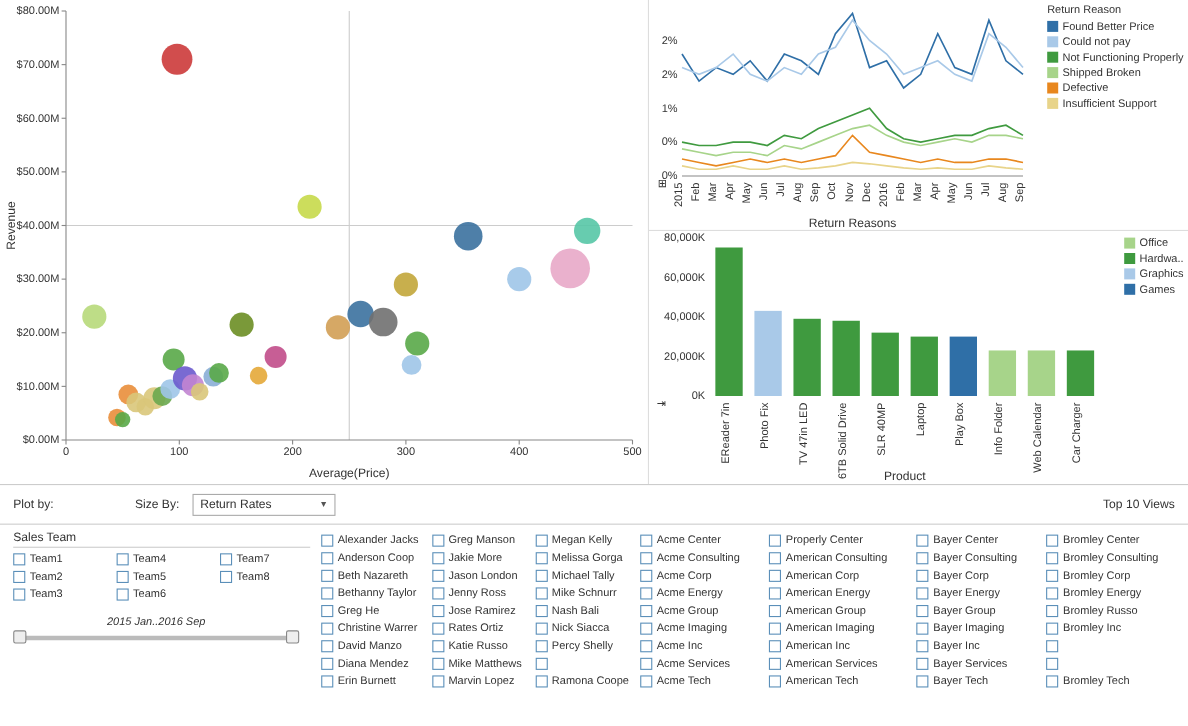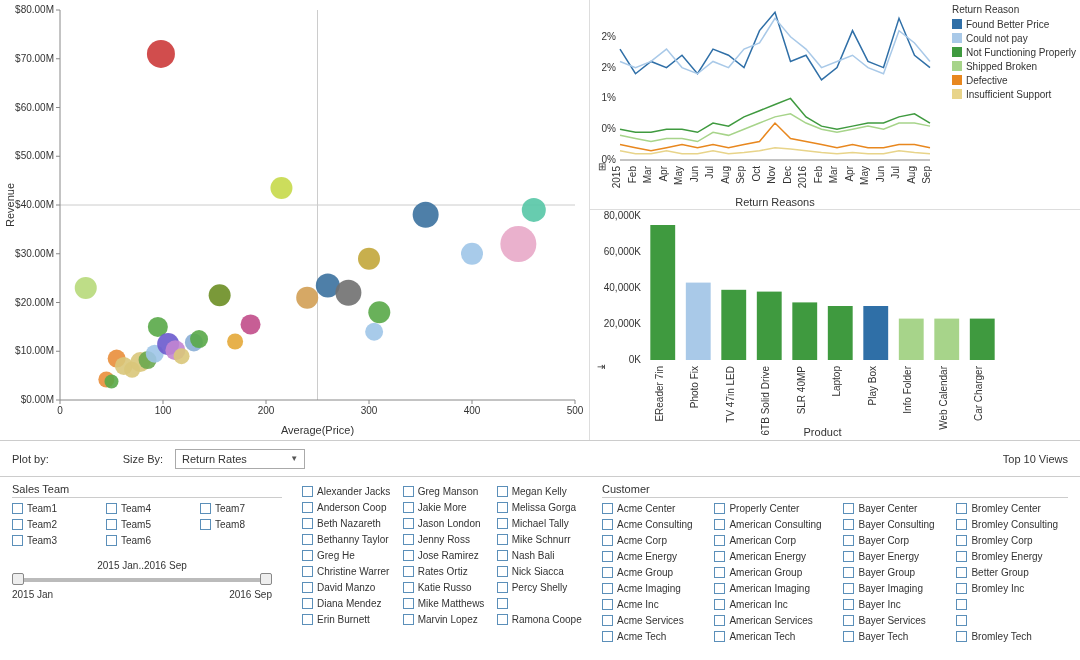--- a/index.html
+++ b/index.html
@@ -4,31 +4,31 @@
 <style>
 * { box-sizing: border-box; margin: 0; padding: 0; }
 body { font-family: Arial, sans-serif; font-size: 11px; color: #333; width: 1080px; height: 660px; overflow: hidden; background: #fff; }
 .dashboard { display: flex; flex-direction: column; width: 1080px; height: 660px; }
 .charts-row { display: flex; height: 440px; }
 .scatter-panel { width: 590px; height: 440px; position: relative; border-right: 1px solid #ddd; }
 .right-charts { width: 490px; display: flex; flex-direction: column; }
 .line-panel { height: 210px; position: relative; border-bottom: 1px solid #ddd; }
 .bar-panel { height: 230px; position: relative; }
 .controls-row { height: 36px; display: flex; align-items: center; padding: 4px 12px; gap: 12px; border-top: 1px solid #ccc; }
-.filters-row { flex: 1; display: flex; padding: 6px 12px; gap: 20px; border-top: 1px solid #ccc; }
+.filters-row { flex: 1; display: flex; padding: 6px 12px; gap: 10px; border-top: 1px solid #ccc; }
 .ctrl-label { font-size: 11px; color: #333; }
 .ctrl-select { font-size: 11px; padding: 3px 6px; border: 1px solid #aaa; background: #fff; min-width: 160px; position: relative; display: inline-flex; justify-content: space-between; align-items: center; }
 .ctrl-select::after { content: "▼"; font-size: 8px; color: #555; margin-left: 8px; }
 .filter-group { display: flex; flex-direction: column; }
 .filter-title { font-size: 11px; color: #333; margin-bottom: 2px; border-bottom: 1px solid #ccc; padding-bottom: 2px; }
 .filter-grid { display: flex; flex-direction: column; flex-wrap: wrap; max-height: 130px; gap: 0 12px; }
 .filter-grid-wide { max-height: 130px; }
 .checkbox-item { display: flex; align-items: center; gap: 4px; font-size: 10px; color: #333; height: 16px; white-space: nowrap; }
 .checkbox-item input { width: 11px; height: 11px; border: 1px solid #5b8fb9; appearance: none; }
-.slider-area { margin-top: 12px; width: 260px; }
+.slider-area { margin-top: 12px; width: 260px; font-style: italic; }
 .slider-label { text-align: center; font-size: 10px; color: #333; margin-bottom: 2px; }
 .slider-track { position: relative; height: 14px; }
 .slider-bar { position: absolute; top: 5px; left: 6px; right: 6px; height: 4px; background: #bbb; border-radius: 2px; }
 .slider-handle { position: absolute; top: 0; width: 12px; height: 12px; border: 1px solid #888; background: #eee; border-radius: 2px; }
 .slider-ends { display: flex; justify-content: space-between; font-size: 10px; color: #333; margin-top: 2px; }
 svg text { font-family: Arial, sans-serif; font-size: 10px; fill: #333; }
 .axis-label { font-size: 11px; fill: #333; }
 .legend-box { position: absolute; top: 4px; right: 4px; font-size: 10px; }
 .legend-item { display: flex; align-items: center; gap: 4px; height: 14px; }
 .legend-sw { width: 10px; height: 10px; }
@@ -201,20 +201,40 @@
             <text x="179.25" y="156" text-anchor="end" transform="rotate(-90 179.25 156)" font-size="9">6TB Solid Drive</text>
             <text x="214.75" y="156" text-anchor="end" transform="rotate(-90 214.75 156)" font-size="9">SLR 40MP</text>
             <text x="250.25" y="156" text-anchor="end" transform="rotate(-90 250.25 156)" font-size="9">Laptop</text>
             <text x="285.75" y="156" text-anchor="end" transform="rotate(-90 285.75 156)" font-size="9">Play Box</text>
             <text x="321.25" y="156" text-anchor="end" transform="rotate(-90 321.25 156)" font-size="9">Info Folder</text>
             <text x="356.75" y="156" text-anchor="end" transform="rotate(-90 356.75 156)" font-size="9">Web Calendar</text>
             <text x="392.25" y="156" text-anchor="end" transform="rotate(-90 392.25 156)" font-size="9">Car Charger</text>
             <text x="232.5" y="226" text-anchor="middle" class="axis-label">Product</text>
             <text x="7" y="160" font-size="10">⇥</text>
           </svg>
+        <div class="legend-box">
+          <div id="bar-legend-items">
+              <div class="legend-item">
+                <span class="legend-sw" style="background:#a7d48a"></span>
+                <span>Office</span>
+              </div>
+              <div class="legend-item">
+                <span class="legend-sw" style="background:#3f9a3f"></span>
+                <span>Hardwa..</span>
+              </div>
+              <div class="legend-item">
+                <span class="legend-sw" style="background:#a9c9e8"></span>
+                <span>Graphics</span>
+              </div>
+              <div class="legend-item">
+                <span class="legend-sw" style="background:#2f6fa7"></span>
+                <span>Games</span>
+              </div>
+            </div>
+        </div>
       </div>
     </div>
   </div>
 
   <div class="controls-row">
     <span class="ctrl-label">Plot by:</span>
     <span style="width:50px"></span>
     <span class="ctrl-label">Size By:</span>
     <div class="ctrl-select" style="min-width:130px">
         <span>Return Rates</span>
@@ -262,24 +282,20 @@
             </label>
           </div>
       </div>
       <div class="slider-area">
         <div class="slider-label">2015 Jan..2016 Sep</div>
         <div class="slider-track">
           <div class="slider-bar"></div>
           <div class="slider-handle" style="left:0"></div>
           <div class="slider-handle" style="right:0"></div>
         </div>
-        <div class="slider-ends">
-          <span>2015 Jan</span>
-          <span>2016 Sep</span>
-        </div>
       </div>
     </div>
 
     <div class="filter-group" style="width:280px">
       <div class="filter-grid filter-grid-wide" id="rep-grid" style="max-height:146px">
           <label class="checkbox-item">
             <input type="checkbox" style="">
             <span>Alexander Jacks</span>
           </label>
           <label class="checkbox-item">
@@ -383,21 +399,20 @@
             <span></span>
           </label>
           <label class="checkbox-item">
             <input type="checkbox" style="">
             <span>Ramona Coope</span>
           </label>
         </div>
     </div>
 
     <div class="filter-group" style="flex:1">
-      <div class="filter-title">Customer</div>
       <div class="filter-grid filter-grid-wide" id="cust-grid" style="max-height:146px">
           <label class="checkbox-item">
             <input type="checkbox" style="">
             <span>Acme Center</span>
           </label>
           <label class="checkbox-item">
             <input type="checkbox" style="">
             <span>Acme Consulting</span>
           </label>
           <label class="checkbox-item">
@@ -511,21 +526,21 @@
           <label class="checkbox-item">
             <input type="checkbox" style="">
             <span>Bromley Corp</span>
           </label>
           <label class="checkbox-item">
             <input type="checkbox" style="">
             <span>Bromley Energy</span>
           </label>
           <label class="checkbox-item">
             <input type="checkbox" style="">
-            <span>Better Group</span>
+            <span>Bromley Russo</span>
           </label>
           <label class="checkbox-item">
             <input type="checkbox" style="">
             <span>Bromley Inc</span>
           </label>
           <label class="checkbox-item">
             <input type="checkbox" style="">
             <span></span>
           </label>
           <label class="checkbox-item">

